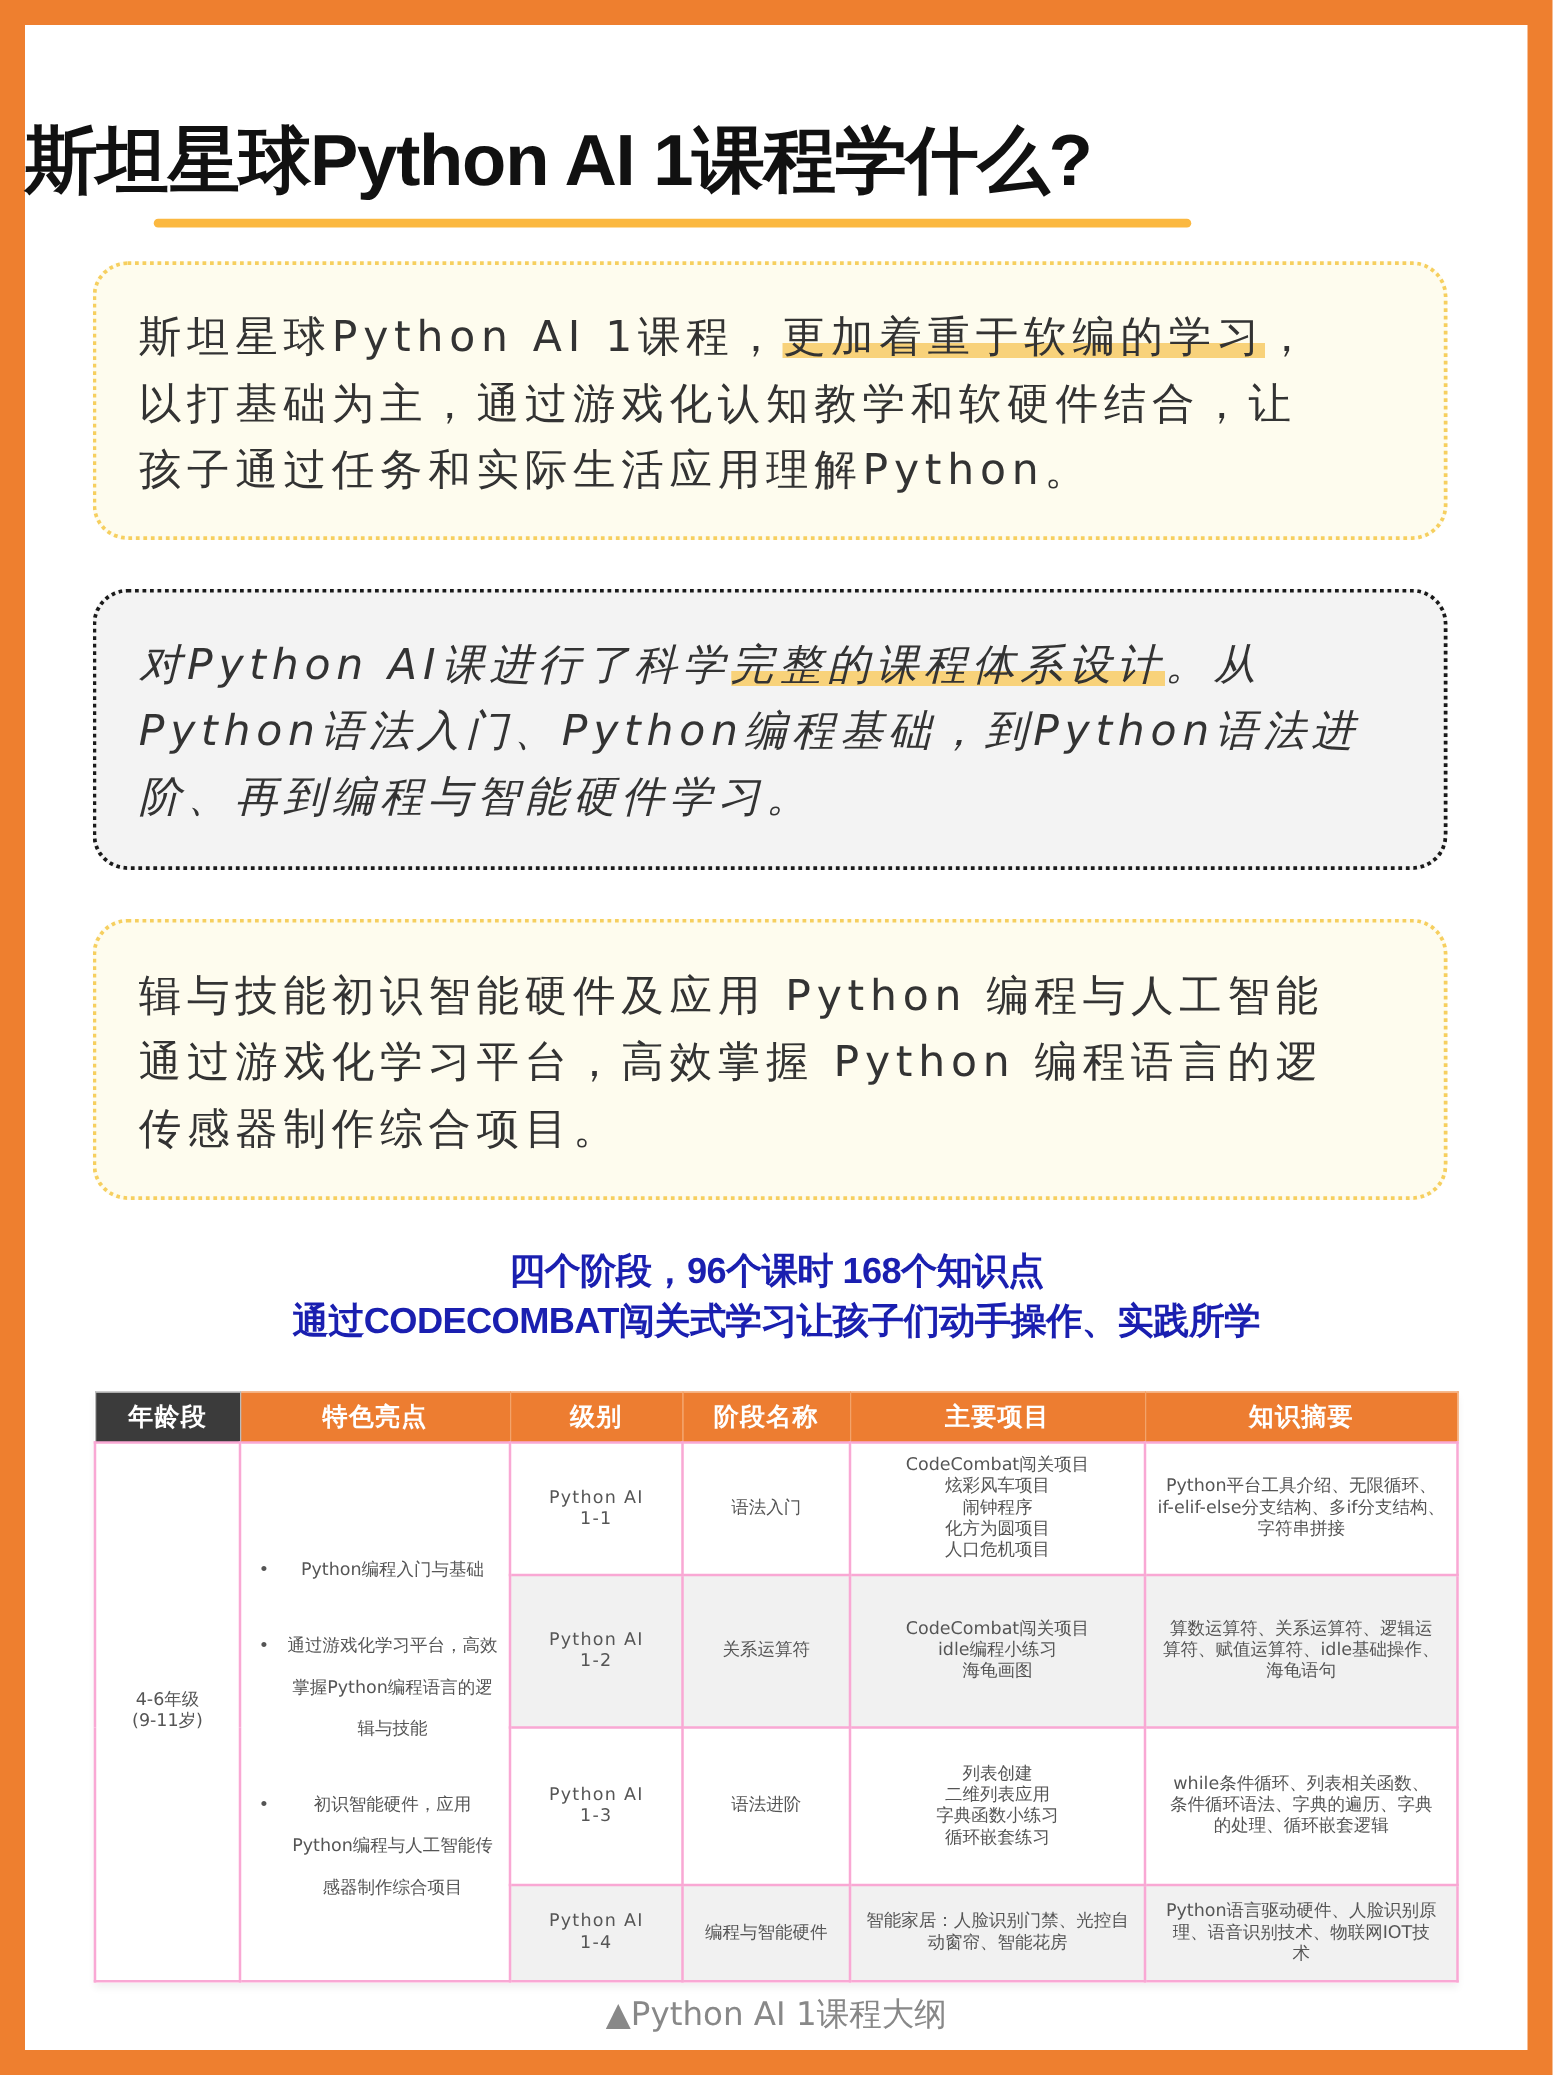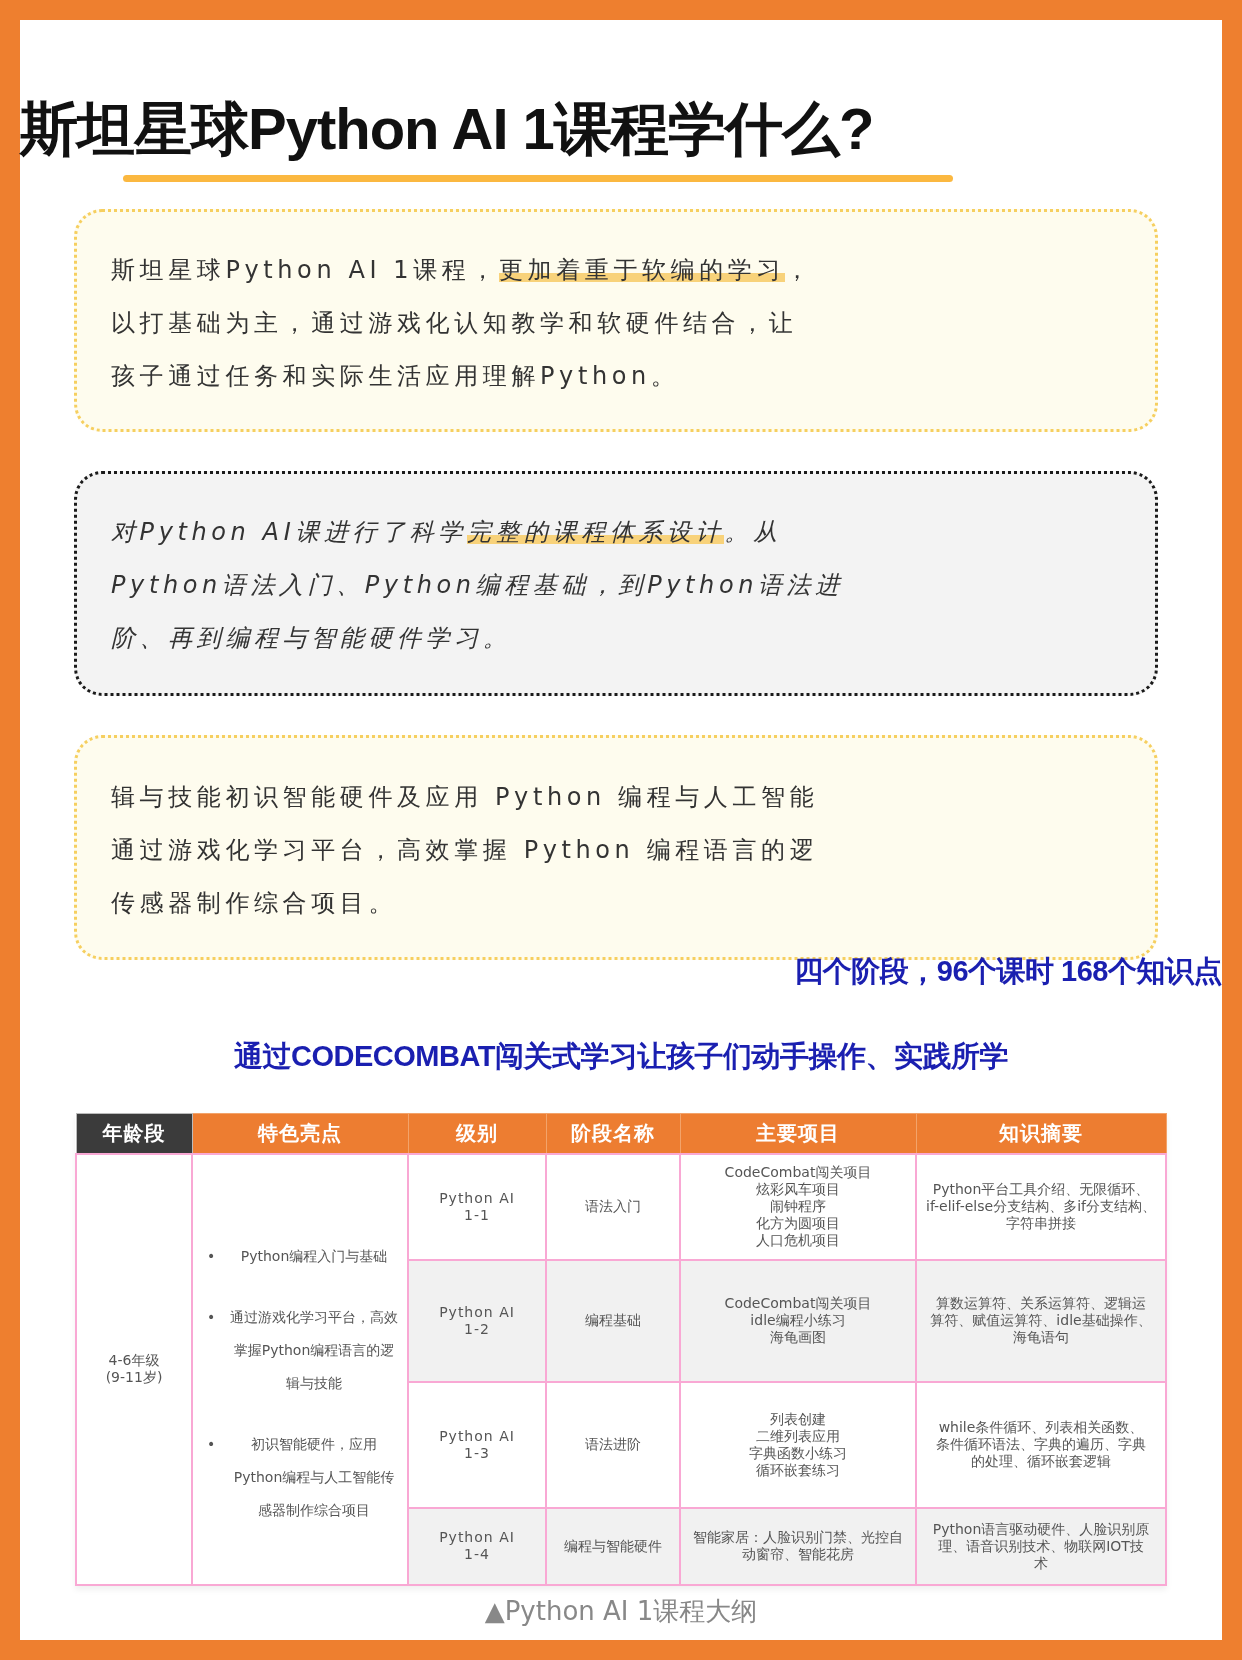--- a/index.html
+++ b/index.html
@@ -33,21 +33,21 @@
       width: 830px; height: 7px;
       background: #fbb840;
       border-radius: 4px;
     }
     
     .box {
       position: absolute;
       left: 54px; width: 1084px;
       border-radius: 28px;
       padding: 32px 34px 0 34px;
-      font-size: 24px;
+      font-size: 34px;
       line-height: 53px;
       letter-spacing: 4.6px;
       color: #333333;
     }
     .box-yellow {
       background: #fefcee;
       border: 3px dotted #f6cf5f;
     }
     .box-gray {
       background: #f3f3f3;
@@ -65,21 +65,21 @@
     .stats {
       position: absolute;
       left: 0; width: 1202px;
       text-align: center;
       color: #1a1fb0;
       font-family: "Liberation Sans", "DejaVu Sans", sans-serif;
       font-weight: bold;
       font-size: 29px;
       letter-spacing: -0.5px;
     }
-    .stats1 { top: 932px; text-align: right; }
+    .stats1 { top: 977px; }
     .stats2 { top: 1017px; }
 
     
     .table-wrap {
       position: absolute;
       left: 55px; top: 1093px;
       width: 1084px;
     }
     table.course {
       width: 1090px;
@@ -220,21 +220,21 @@
             <span class="mline">Python平台工具介绍、无限循环、</span>
             <span class="mline">if-elif-else分支结构、多if分支结构、</span>
             <span class="mline">字符串拼接</span>
           </td>
         </tr>
         <tr class="r2">
           <td class="level shade">
             <span class="mline">Python AI</span>
             <span class="mline">1-2</span>
           </td>
-          <td class="shade">编程基础</td>
+          <td class="shade">关系运算符</td>
           <td class="shade">
             <span class="mline">CodeCombat闯关项目</span>
             <span class="mline">idle编程小练习</span>
             <span class="mline">海龟画图</span>
           </td>
           <td class="shade">
             <span class="mline">算数运算符、关系运算符、逻辑运</span>
             <span class="mline">算符、赋值运算符、idle基础操作、</span>
             <span class="mline">海龟语句</span>
           </td>

